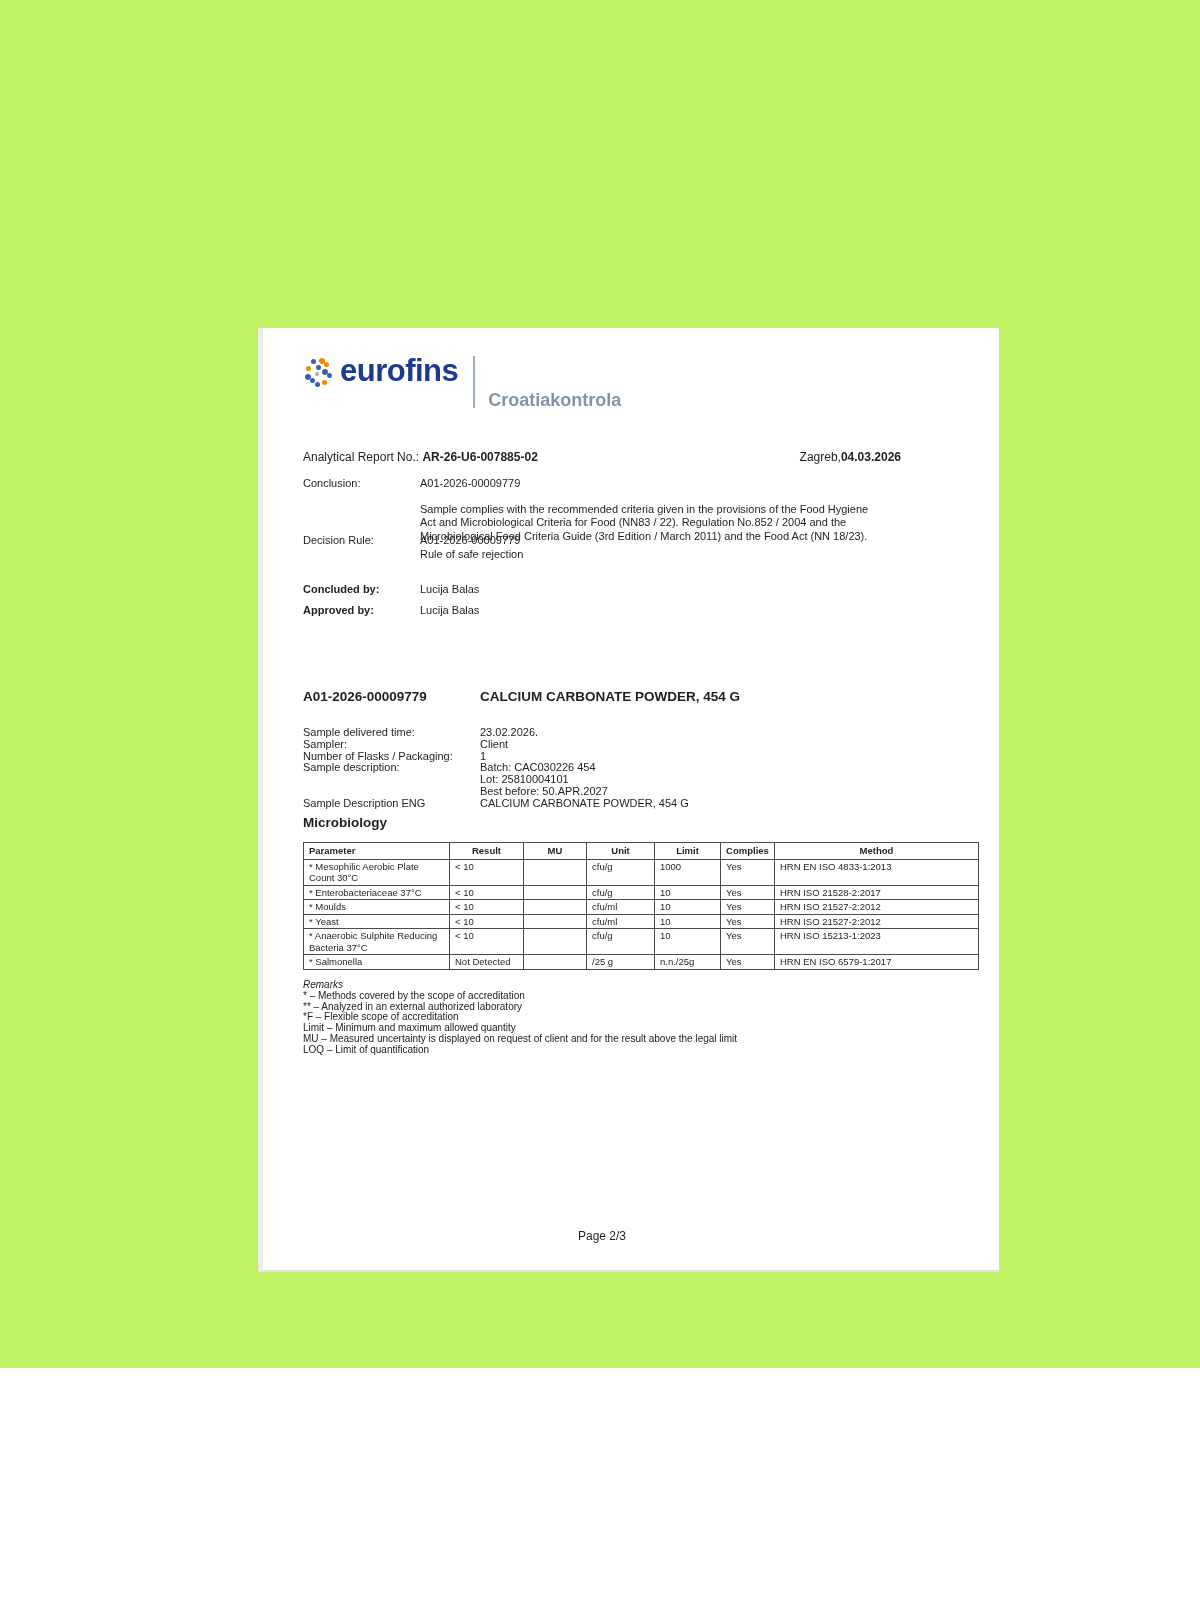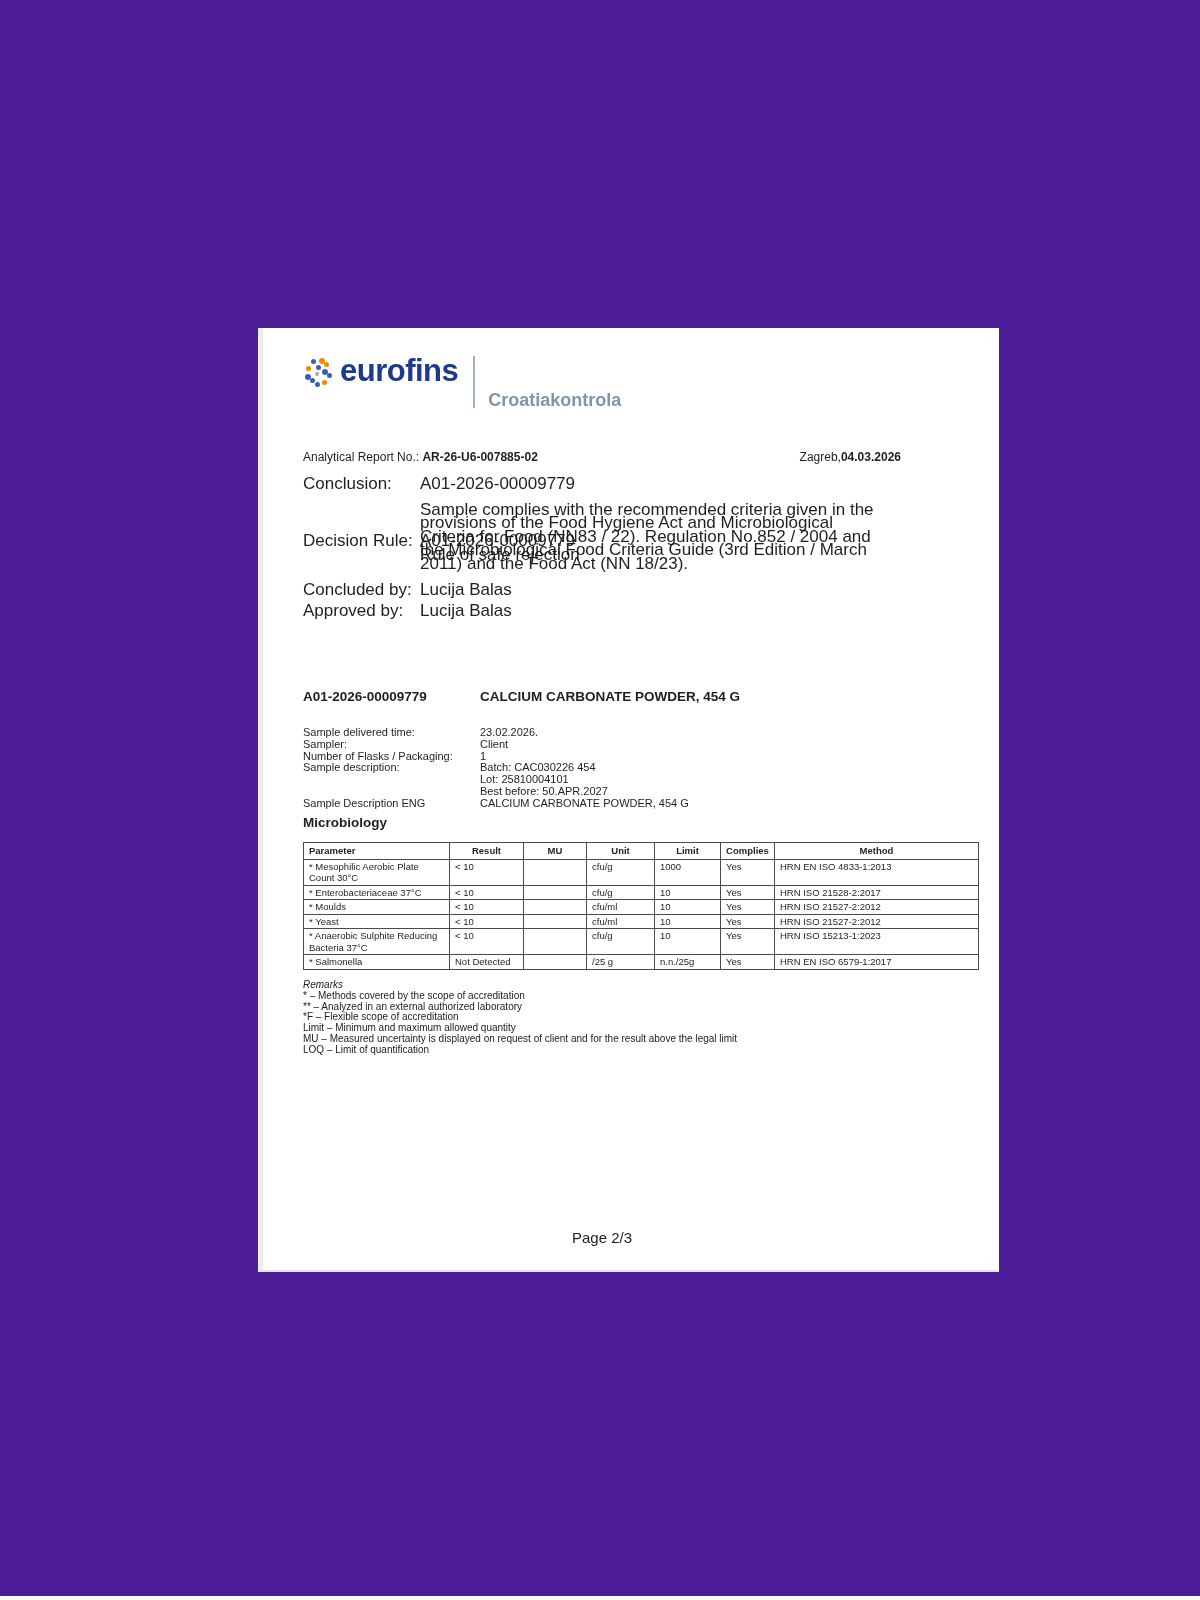--- a/index.html
+++ b/index.html
@@ -5,22 +5,22 @@
   html, body {
     margin: 0;
     padding: 0;
     background: #ffffff;
     font-family: "Liberation Sans", sans-serif;
     color: #1f1f1f;
   }
   .canvas {
     position: relative;
     width: 1200px;
-    height: 1596px;
-    background: #4c1d95;
+    height: 1368px;
+    background: #bef264;
     overflow: hidden;
   }
   .page {
     position: absolute;
     left: 258px;
     top: 328px;
     width: 736px;
     height: 942px;
     background: #ffffff;
     border-left: 5px solid #ececec;
@@ -87,28 +87,28 @@
   .report-row .num { font-weight: 700; }
   .report-row .date { font-weight: 700; }
 
   
   .kv {
     position: absolute;
     left: 0;
     width: 100%;
     display: grid;
     grid-template-columns: 117px 1fr;
-    font-size: 17px;
+    font-size: 11px;
     line-height: 13.5px;
   }
   .kv .para { max-width: 462px; margin-top: 12px; }
   .kv-conclusion { top: 149px; }
   .kv-decision  { top: 206px; }
   .kv-signoff   { top: 255px; row-gap: 7px; }
-  .kv-signoff .lbl { font-weight: 400; }
+  .kv-signoff .lbl { font-weight: 700; }
 
   
   .analysis-title {
     position: absolute;
     top: 313px;
     left: 0;
     width: 100%;
     text-align: center;
     font-size: 17.5px;
     color: #111;
@@ -179,21 +179,21 @@
   }
   .remarks .title { font-style: italic; }
 
   
   .page-num {
     position: absolute;
     top: 901px;
     left: 0;
     width: 100%;
     text-align: center;
-    font-size: 15px;
+    font-size: 12px;
   }
 </style>
 </head>
 <body>
 
 <div class="canvas">
   <div class="page">
     <div class="inner">
 
       <div class="logo-row">

